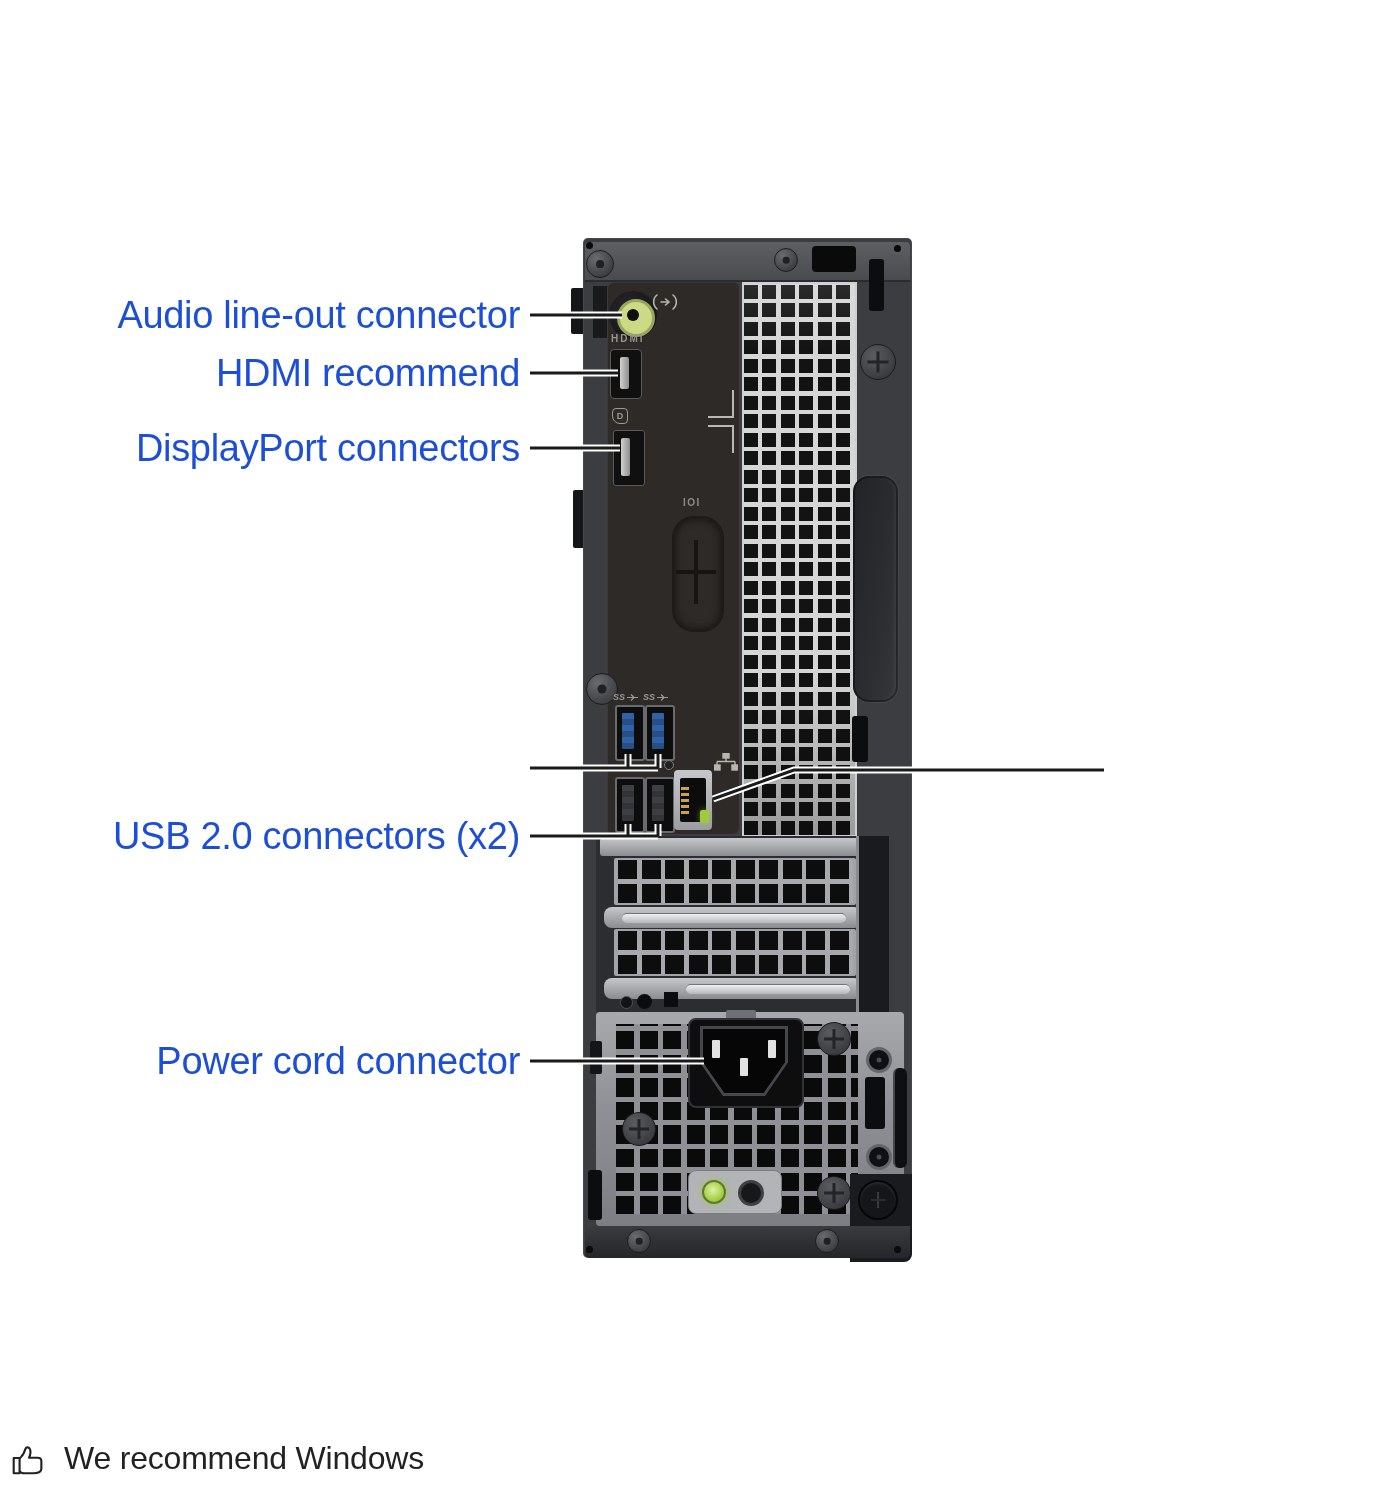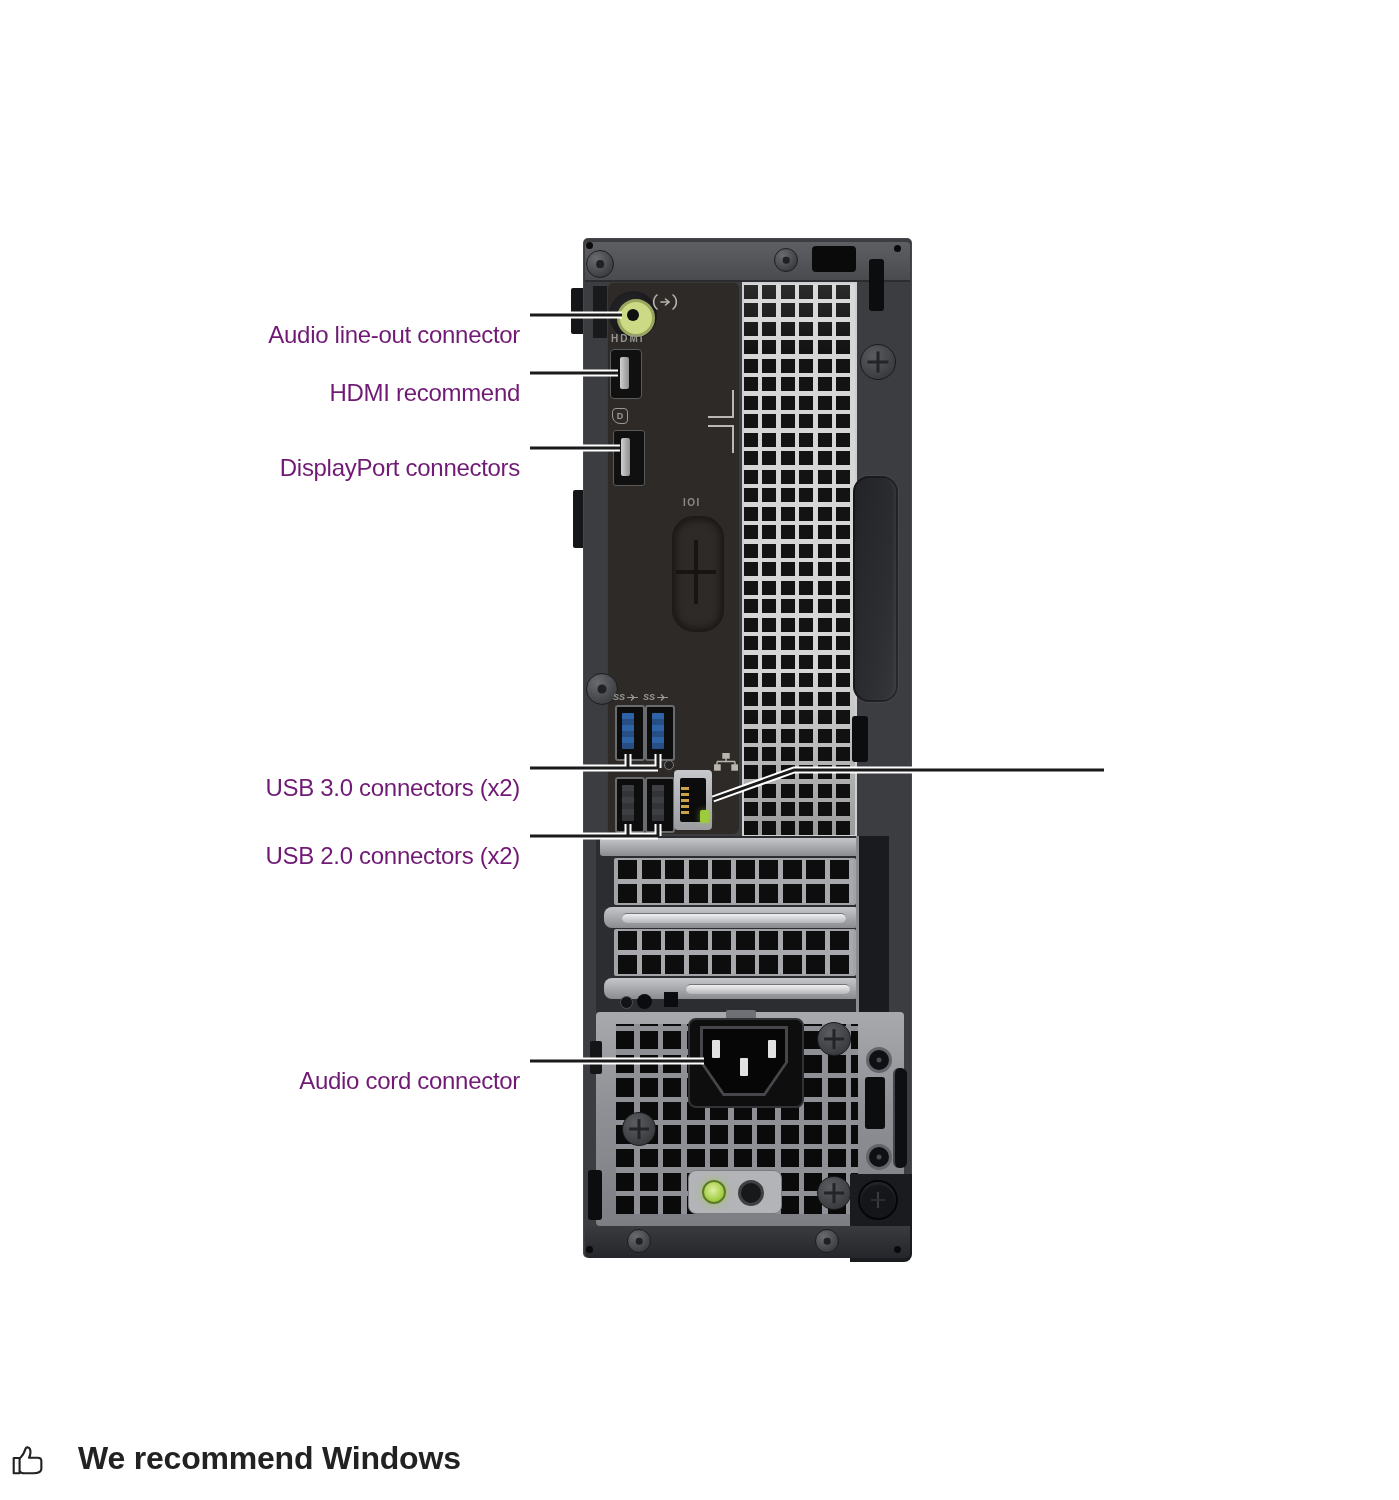--- a/index.html
+++ b/index.html
@@ -4,23 +4,23 @@
 <style>
   html,body{margin:0;padding:0;background:#fff;}
   .stage{position:relative;width:1399px;height:1500px;background:#fff;overflow:hidden;
          font-family:"Liberation Sans",sans-serif;}
   .abs{position:absolute;}
 
   
   .logo-brand{font-size:62px;font-weight:700;color:#343434;letter-spacing:0px;line-height:1.0;}
   .logo-line2{font-size:39px;font-weight:700;color:#3b3b3b;letter-spacing:7px;line-height:1.0;margin-top:9px;}
   .logo-line3{font-size:38px;font-weight:400;color:#474747;letter-spacing:0.5px;line-height:1.0;margin-top:18px;}
-  .callout{font-size:24px;line-height:36px;color:#701a75;white-space:nowrap;letter-spacing:-0.3px;z-index:70;margin-top:20px;}
+  .callout{font-size:38px;line-height:36px;color:#1d4ed8;white-space:nowrap;letter-spacing:-0.3px;z-index:70;}
   .callout.r{text-align:right;}
-  .footer-text{font-size:32px;font-weight:700;color:#222;white-space:nowrap;letter-spacing:-0.2px;margin-left:14px;}
+  .footer-text{font-size:32px;font-weight:400;color:#222;white-space:nowrap;letter-spacing:-0.2px;}
 
   
   .case-body{background:#3c3d41;border-radius:5px;box-shadow:inset 0 0 0 1px rgba(255,255,255,.06);z-index:1;}
   .top-strip{background:linear-gradient(180deg,#5e5f63,#4a4b4f);border-bottom:2px solid #2b2c2f;border-radius:4px 4px 0 0;z-index:2;}
   .io-panel{background:#2e2a27;border-radius:6px;box-shadow:inset 1px 1px 0 rgba(255,255,255,.07);z-index:2;}
   .vent-plate{border:2px solid #cfd0d2;z-index:2;background-color:#131313;background-image:
       linear-gradient(180deg,rgba(255,255,255,.10) 0%,rgba(255,255,255,0) 12%,rgba(0,0,0,0) 70%,rgba(0,0,0,.28) 100%),
       repeating-linear-gradient(0deg,transparent 0 14px,#d6d6d6 14px 18.5px),
       repeating-linear-gradient(90deg,transparent 0 14px,#d6d6d6 14px 18.5px);}
   .exp-region{background:#2c2d30;z-index:2;}
@@ -270,23 +270,22 @@
     </g>
     <g>
       <path class="line-w" d="M530 1061 H704"></path>
         <path class="line-b" d="M530 1061 H704"></path>
     </g>
   </svg>
 
   <div class="abs callout r" style="right:879px;top:297px;">Audio line-out connector</div>
   <div class="abs callout r" style="right:879px;top:355px;">HDMI recommend</div>
   <div class="abs callout r" style="right:879px;top:430px;">DisplayPort connectors</div>
-  <div class="abs callout r" style="right:879px;top:750px;">USB 3.0 connectors (x2)</div>
   <div class="abs callout r" style="right:879px;top:818px;">USB 2.0 connectors (x2)</div>
-  <div class="abs callout r" style="right:879px;top:1043px;">Audio cord connector</div>
+  <div class="abs callout r" style="right:879px;top:1043px;">Power cord connector</div>
 
   <div class="abs" style="left:8px;top:1438px;display:flex;align-items:center;gap:14px;">
     <svg width="42" height="40" viewBox="0 0 34 34">
       <path d="M4 17 h5 v13 H4 z M9 28 c1 1.6 2.2 2 4 2 h7.5 c4.8 0 7-1.3 7-3.8 v-6.7 c0-1.7-1.2-2.7-3.2-2.7 h-7.3 c1.2-2.6 1.6-5.4 .8-7.4 -.7-1.8-3.2-2-3.8-.2 -.8 2.4-1.7 4.9-3.5 6.6 L9 17.5" fill="none" stroke="#222" stroke-width="1.8" stroke-linejoin="round"></path>
     </svg>
     <span class="footer-text">We recommend Windows</span>
   </div>
 
 </div>
 

